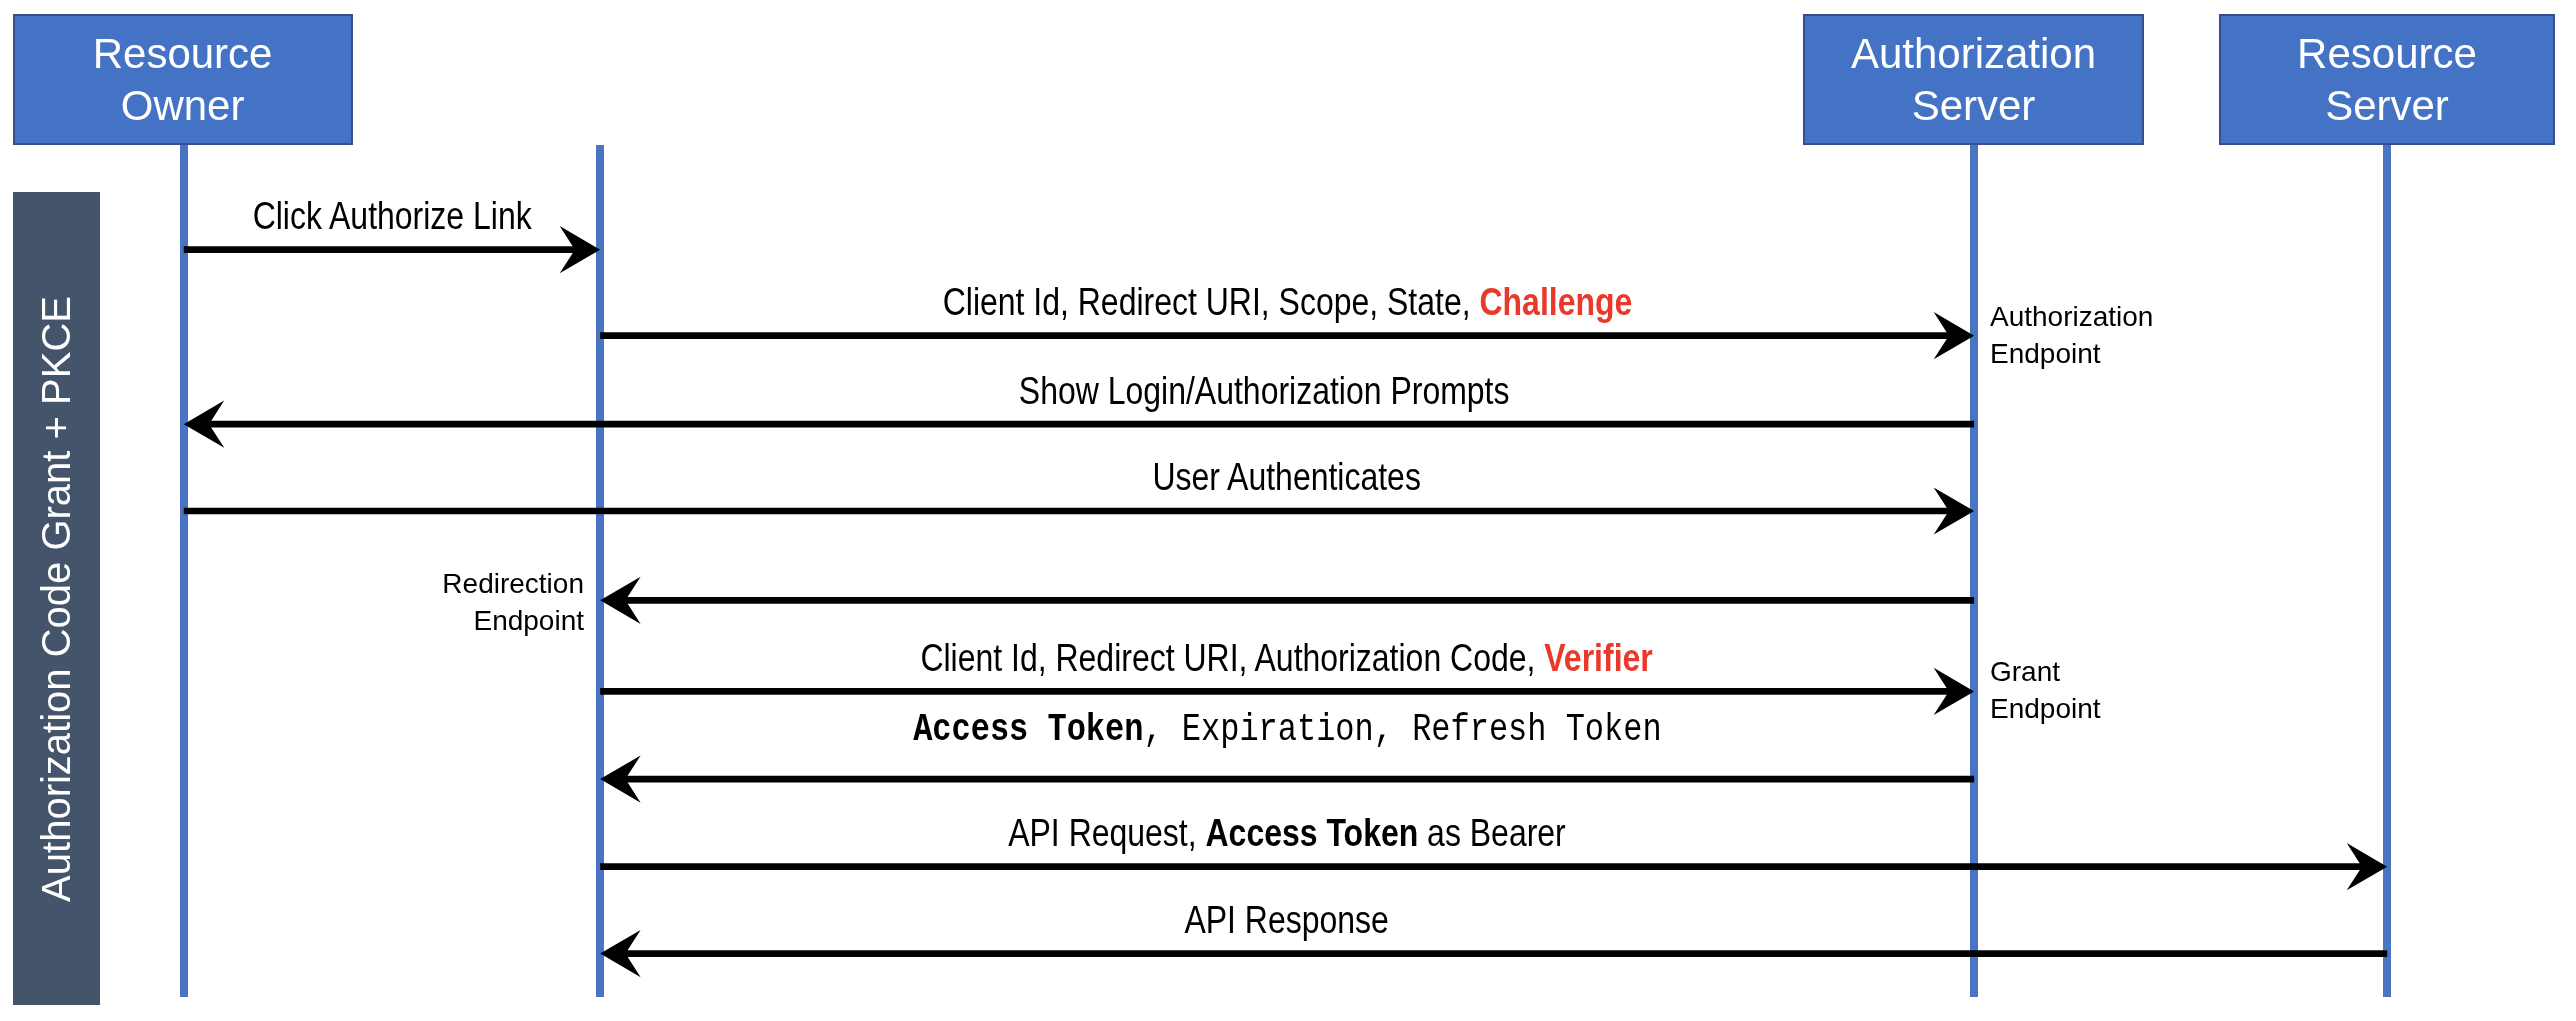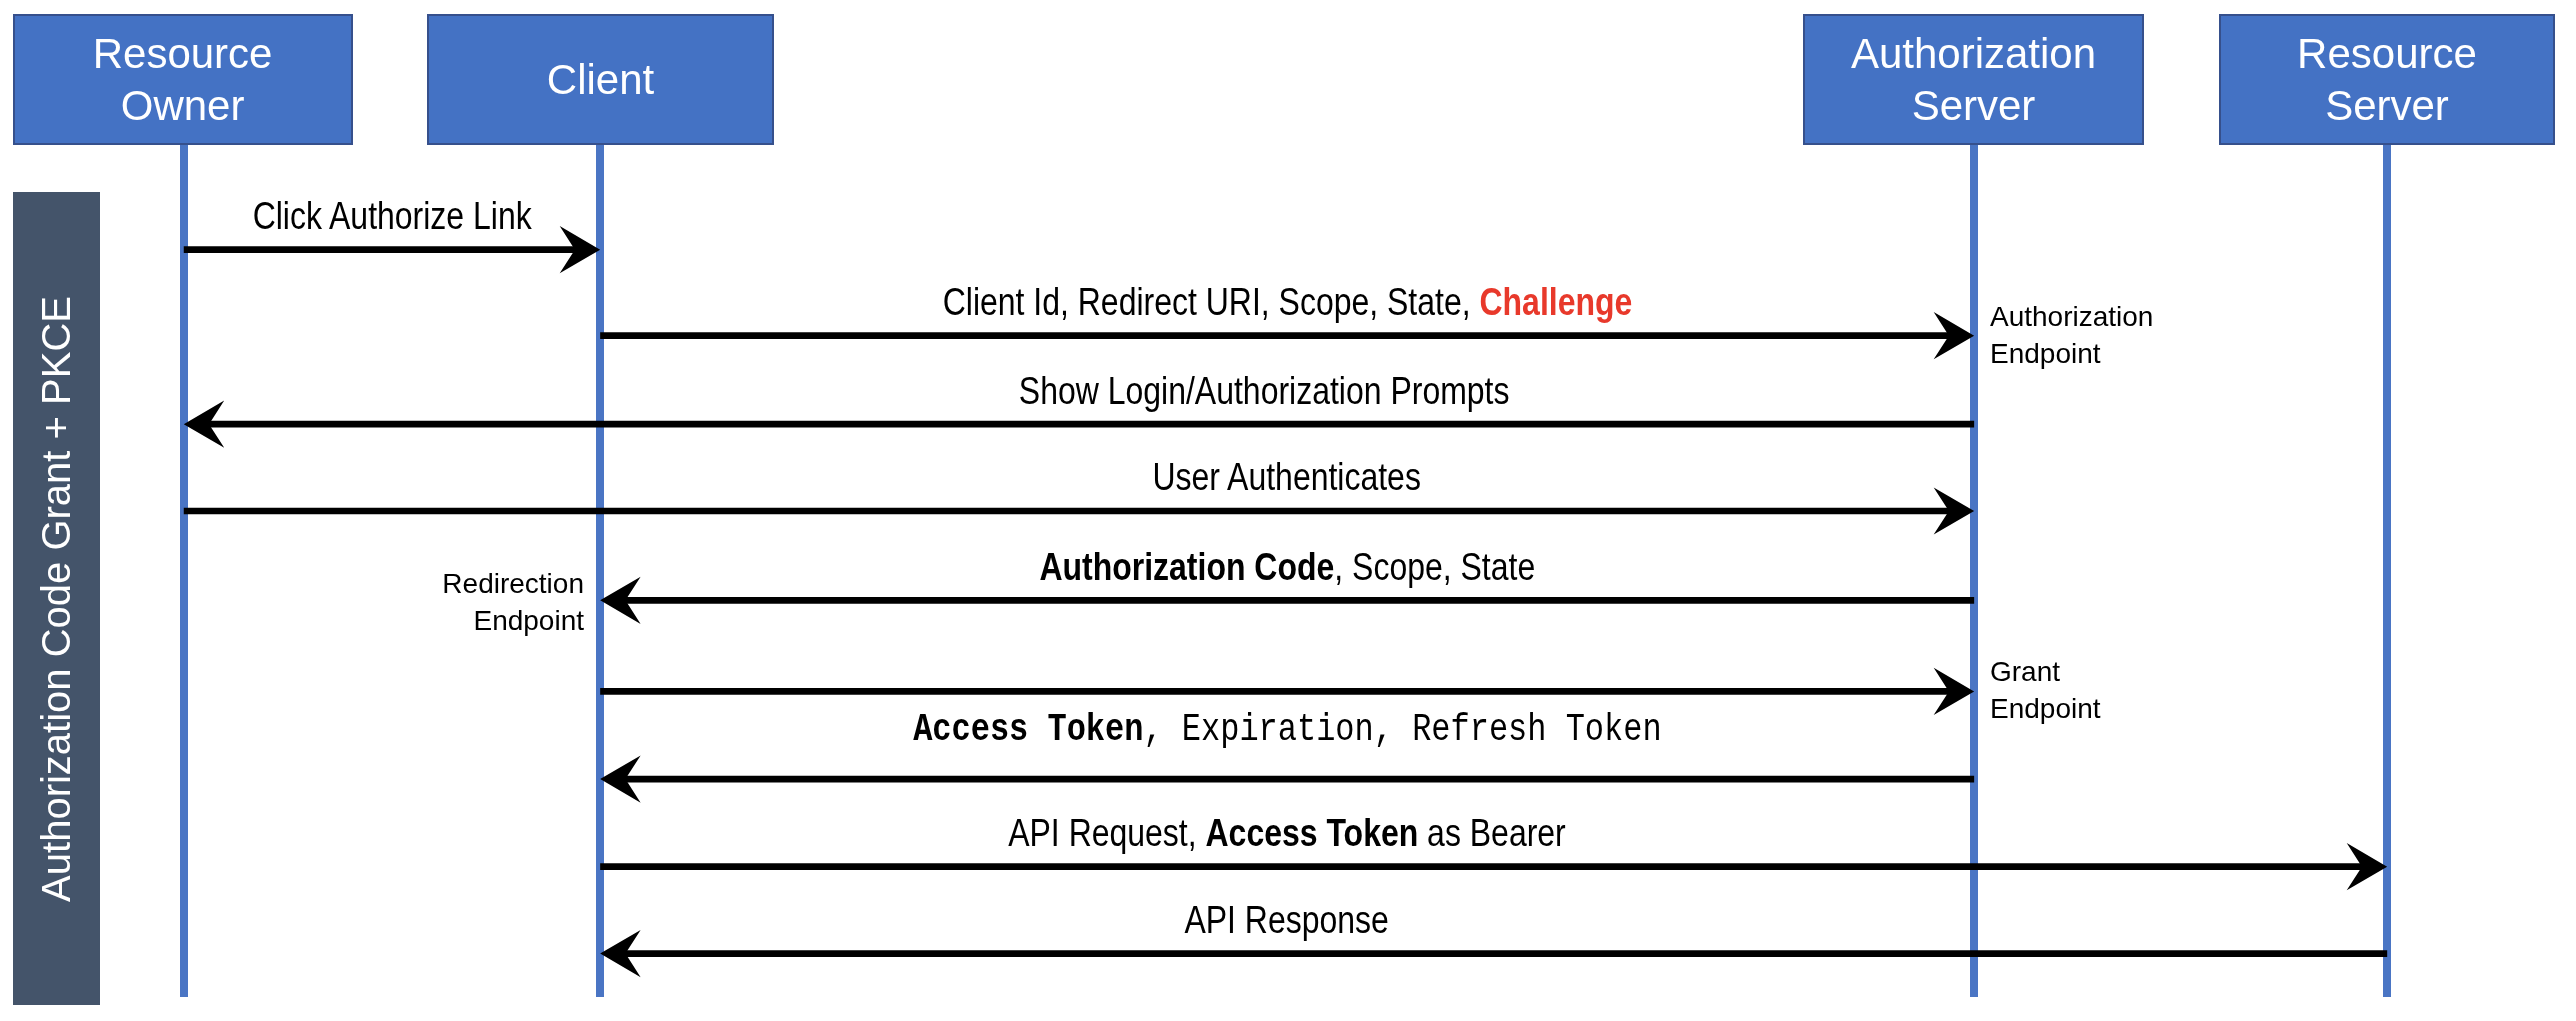--- a/index.html
+++ b/index.html
@@ -86,23 +86,20 @@
     <div class="lifeline" style="left: 596px; top: 145px; width: 8.4px; height: 852px; background: rgb(74, 117, 196);"></div>
     <div class="lifeline" style="left: 1970px; top: 145px; width: 8.4px; height: 852px; background: rgb(74, 117, 196);"></div>
     <div class="lifeline" style="left: 2383px; top: 145px; width: 8.4px; height: 852px; background: rgb(74, 117, 196);"></div>
     <div class="sidebar" style="left: 12.6px; top: 192px; width: 87px; height: 813px; background: rgb(68, 84, 106);">
       <span class="sidebar-label" style="color: rgb(255, 255, 255);">Authorization Code Grant + PKCE</span>
     </div>
     <div class="actor-box" style="left: 12.6px; top: 14.3px; width: 340px; height: 131px; background: rgb(68, 114, 196); border-color: rgb(54, 80, 140);">
       <span class="actor-label" style="color: rgb(255, 255, 255);">Resource
 Owner</span>
     </div>
-    <div class="actor-box" style="left: 427px; top: 14.3px; width: 347px; height: 131px; background: rgb(68, 114, 196); border-color: rgb(54, 80, 140);">
-      <span class="actor-label" style="color: rgb(255, 255, 255);">Client</span>
-    </div>
     <div class="actor-box" style="left: 1803px; top: 14.3px; width: 341px; height: 131px; background: rgb(68, 114, 196); border-color: rgb(54, 80, 140);">
       <span class="actor-label" style="color: rgb(255, 255, 255);">Authorization
 Server</span>
     </div>
     <div class="actor-box" style="left: 2219px; top: 14.3px; width: 336px; height: 131px; background: rgb(68, 114, 196); border-color: rgb(54, 80, 140);">
       <span class="actor-label" style="color: rgb(255, 255, 255);">Resource
 Server</span>
     </div>
     <svg width="2576" height="1022" viewBox="0 0 3056 1212" id="arrow-layer">
       <g>
@@ -139,21 +136,21 @@
       </g>
       <g>
         <line x1="2832" y1="1131" x2="738" y2="1131" stroke="#000000" stroke-width="8"></line>
         <polygon points="712,1131 760,1103 742,1131 760,1159" fill="#000000"></polygon>
       </g>
     </svg>
     <div class="msg-label" style="left: -198px; bottom: 784px;"><span class="msg-inner"><span style="color: rgb(0, 0, 0);">Click Authorize Link</span></span></div>
     <div class="msg-label" style="left: 697px; bottom: 698px;"><span class="msg-inner"><span style="color: rgb(0, 0, 0);">Client Id, Redirect URI, Scope, State, </span><span class="seg-bold" style="color: rgb(232, 57, 43);">Challenge</span></span></div>
     <div class="msg-label" style="left: 674px; bottom: 609px;"><span class="msg-inner"><span style="color: rgb(0, 0, 0);">Show Login/Authorization Prompts</span></span></div>
     <div class="msg-label" style="left: 697px; bottom: 523px;"><span class="msg-inner"><span style="color: rgb(0, 0, 0);">User Authenticates</span></span></div>
-    <div class="msg-label" style="left: 697px; bottom: 433px;"><span class="msg-inner"><span class="seg-bold" style="color: rgb(0, 0, 0);">Authorization Code</span><span style="color: rgb(0, 0, 0);">, Scope, State</span></span></div>
+    <div class="msg-label" style="left: 697px; bottom: 342px;"><span class="msg-inner"><span style="color: rgb(0, 0, 0);">Client Id, Redirect URI, Authorization Code, </span><span class="seg-bold" style="color: rgb(232, 57, 43);">Verifier</span></span></div>
     <div class="msg-label" style="left: 697px; bottom: 270px; font-family: Liberation Mono, monospace;"><span class="msg-inner"><span class="seg-bold" style="color: rgb(0, 0, 0);">Access Token</span><span style="color: rgb(0, 0, 0);">, Expiration, Refresh Token</span></span></div>
     <div class="msg-label" style="left: 697px; bottom: 167px; text-decoration: underline;"><span class="msg-inner"><span style="color: rgb(0, 0, 0);">API Request, </span><span class="seg-bold" style="color: rgb(0, 0, 0);">Access Token</span><span style="color: rgb(0, 0, 0);"> as Bearer</span></span></div>
     <div class="msg-label" style="left: 697px; bottom: 80px;"><span class="msg-inner"><span style="color: rgb(0, 0, 0);">API Response</span></span></div>
     <div class="endpoint-note" style="left: 1990px; text-align: left; top: 298px;">Authorization
 Endpoint</div>
     <div class="endpoint-note" style="right: 1992px; text-align: right; top: 565px;">Redirection
 Endpoint</div>
     <div class="endpoint-note" style="left: 1990px; text-align: left; top: 653px;">Grant
 Endpoint</div>
   </div>

